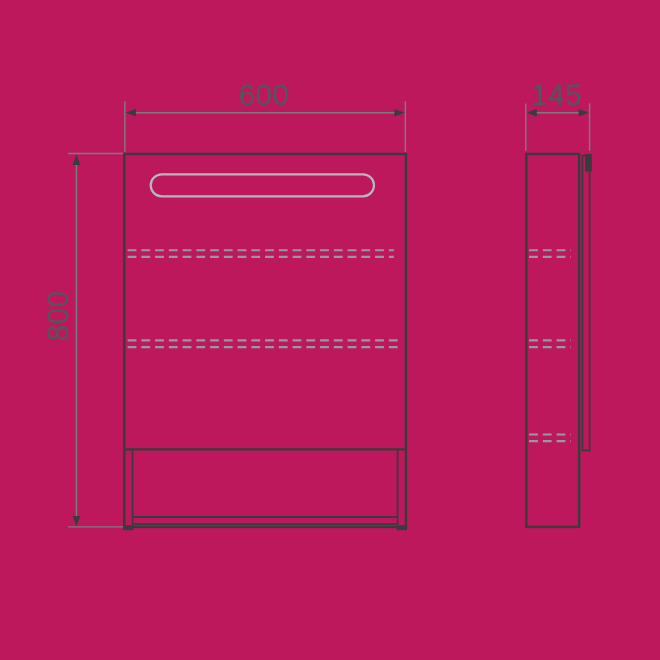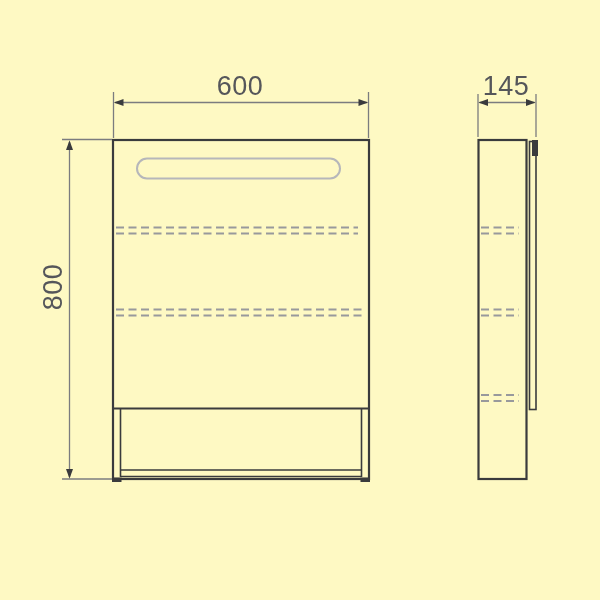--- a/index.html
+++ b/index.html
@@ -5,21 +5,21 @@
   html, body {
     margin: 0;
     padding: 0;
     background: #ffffff;
     font-family: "Liberation Sans", sans-serif;
   }
   .stage {
     position: relative;
     width: 600px;
     height: 600px;
-    background: #fef9c3;
+    background: #be185d;
     overflow: hidden;
   }
   svg text {
     font-family: "Liberation Sans", "DejaVu Sans", sans-serif;
     font-size: 27px;
     font-weight: 400;
     letter-spacing: 0.5px;
     fill: #55565a;
   }
   .outline       { stroke: #3a3b3d; stroke-width: 2.2; fill: none; }

